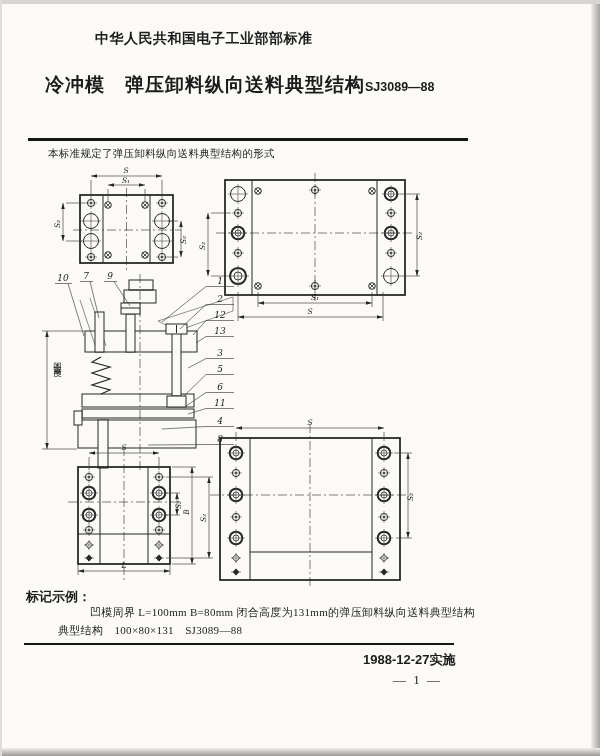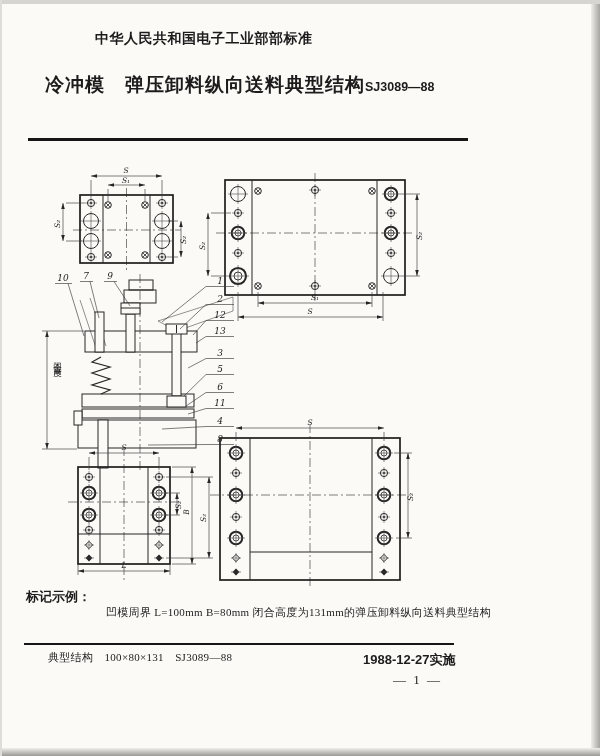--- a/index.html
+++ b/index.html
@@ -355,24 +355,25 @@
         <line x1="396" y1="538" x2="412" y2="538" class="dm"></line>
       <text x="413" y="497" class="dl" transform="rotate(-90 413 497)" text-anchor="middle">S₂</text>
     </g>
   </svg>
 
   <div class="abs title" style="left:45px;top:72px;">冷冲模　弹压卸料纵向送料典型结构</div>
   <div class="abs org" style="left:95px;top:30px;">中华人民共和国电子工业部部标准</div>
   <div class="abs stdno" style="left:365px;top:80px;text-align:center;">SJ3089—88</div>
   <div class="rule" style="left:28px;top:138px;width:440px;height:3px;"></div>
 
+  <div class="abs body10" style="left:48px;top:147px;">本标准规定了弹压卸料纵向送料典型结构的形式</div>
 
   <div class="abs blk13" style="left:26px;top:588px;">标记示例：</div>
-  <div class="abs body11" style="left:78px;top:605px;padding-left:28px;">凹模周界 L=100mm B=80mm 闭合高度为131mm的弹压卸料纵向送料典型结构</div>
-  <div class="abs body11" style="left:48px;top:623px;margin-top:27px;">典型结构　100×80×131　SJ3089—88</div>
+  <div class="abs body11" style="left:62px;top:605px;padding-left:28px;">凹模周界 L=100mm B=80mm 闭合高度为131mm的弹压卸料纵向送料典型结构</div>
+  <div class="abs body11" style="left:58px;top:623px;">典型结构　100×80×131　SJ3089—88</div>
 
   <div class="rule" style="left:24px;top:643px;width:430px;height:2px;"></div>
   <div class="abs blk13" style="left:363px;top:651px;">1988-12-27实施</div>
   <div class="abs pgnum" style="left:393px;top:672px;">— 1 —</div>
 
   <div class="edge" style="right:0;top:0;width:9px;height:100%;background:linear-gradient(to right,#efeeea,#a5a4a0);"></div>
   <div class="edge" style="left:0;bottom:0;width:100%;height:8px;background:linear-gradient(to bottom,#efeeea,#9b9a96);"></div>
   <div class="edge" style="left:0;top:0;width:100%;height:4px;background:#d6d5d1;"></div>
   <div class="edge" style="left:0;top:0;width:2px;height:100%;background:#deddd9;"></div>
 </div>

